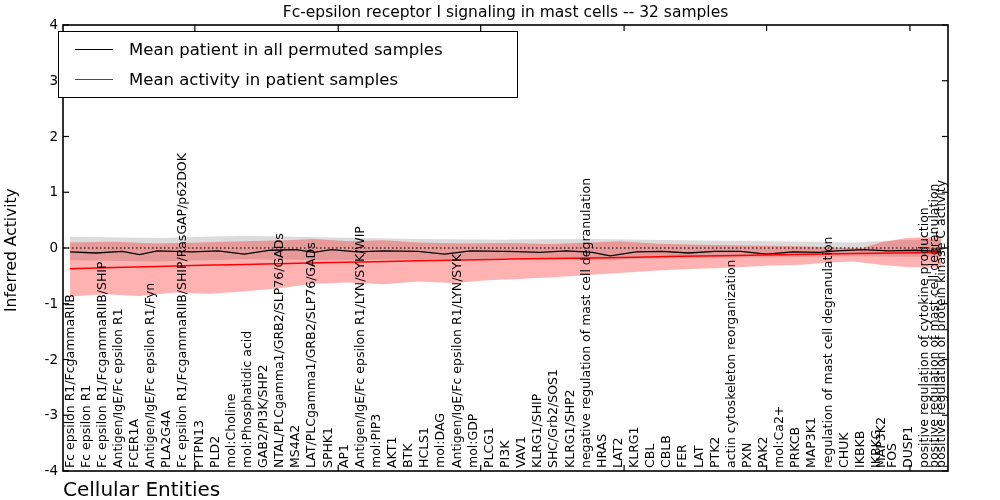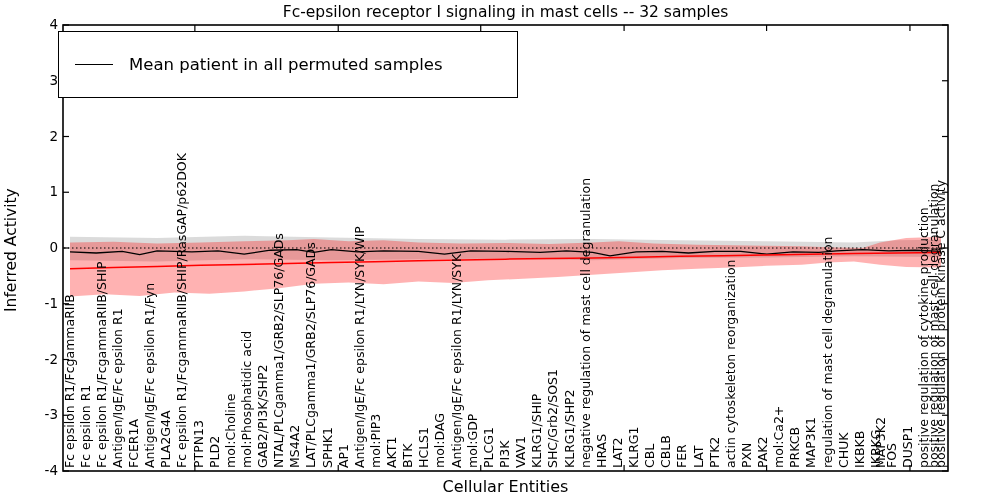--- a/index.html
+++ b/index.html
@@ -1,20 +1,20 @@
 <!DOCTYPE html>
 <html><head>
 <meta charset="utf-8">
 <style>
   html,body{margin:0;padding:0;background:#ffffff;}
   body{width:1000px;height:500px;position:relative;font-family:"DejaVu Sans","Liberation Sans",sans-serif;color:#000;overflow:hidden;}
   #figure{position:absolute;left:0;top:0;width:905px;height:500px;}
   #plot-svg{position:absolute;left:0;top:0;}
   .title{position:absolute;left:63px;top:3px;width:885px;text-align:center;font-size:15.5px;white-space:nowrap;}
-  .xlabel{position:absolute;left:63px;top:477px;width:885px;text-align:center;font-size:16px;}
+  .xlabel{position:absolute;left:63px;top:477px;width:885px;text-align:left;font-size:20px;}
   .ylabel{position:absolute;left:1px;top:130px;width:20px;height:240px;writing-mode:vertical-rl;transform:rotate(180deg);display:flex;align-items:center;justify-content:center;font-size:15.5px;white-space:nowrap;}
   .ytick{position:absolute;left:16px;width:42px;text-align:right;font-size:13.5px;line-height:1;}
   .cat-label{position:absolute;white-space:nowrap;font-size:12.5px;line-height:1;transform:rotate(-90deg);transform-origin:0 0;}
   .legend{position:absolute;left:58px;top:31px;width:460px;height:67px;border:1.6px solid #000;background:#fff;box-sizing:border-box;display:flex;flex-direction:column;justify-content:space-evenly;padding:2px 0;}
   .legend-row{display:flex;align-items:center;height:30px;}
   .legend-line{width:38px;height:0;border-top:1.8px solid #000;margin-left:16px;flex:none;}
   .legend-text{margin-left:16px;font-size:16.5px;white-space:nowrap;}
 </style>
 </head>
 <body>
@@ -132,14 +132,18 @@
       <div class="cat-label" style="left: 934.5px; top: 468px;">positive regulation of protein kinase C activity</div>
       <div class="cat-label" style="left: 874.981px; top: 468px;">MAP3K2</div>
       <div class="cat-label" style="left: 927.5px; top: 468px;">positive regulation of mast cell degranulation</div>
     </div>
 
   <div class="legend">
     <div class="legend-row">
       <span class="legend-line" style="border-top-color: rgb(0, 0, 0);"></span>
       <span class="legend-text">Mean patient in all permuted samples</span>
     </div>
+    <div class="legend-row">
+      <span class="legend-line" style="border-top-color: rgb(255, 0, 0);"></span>
+      <span class="legend-text">Mean activity in patient samples</span>
+    </div>
   </div>
 </div>
 
 </body></html>

